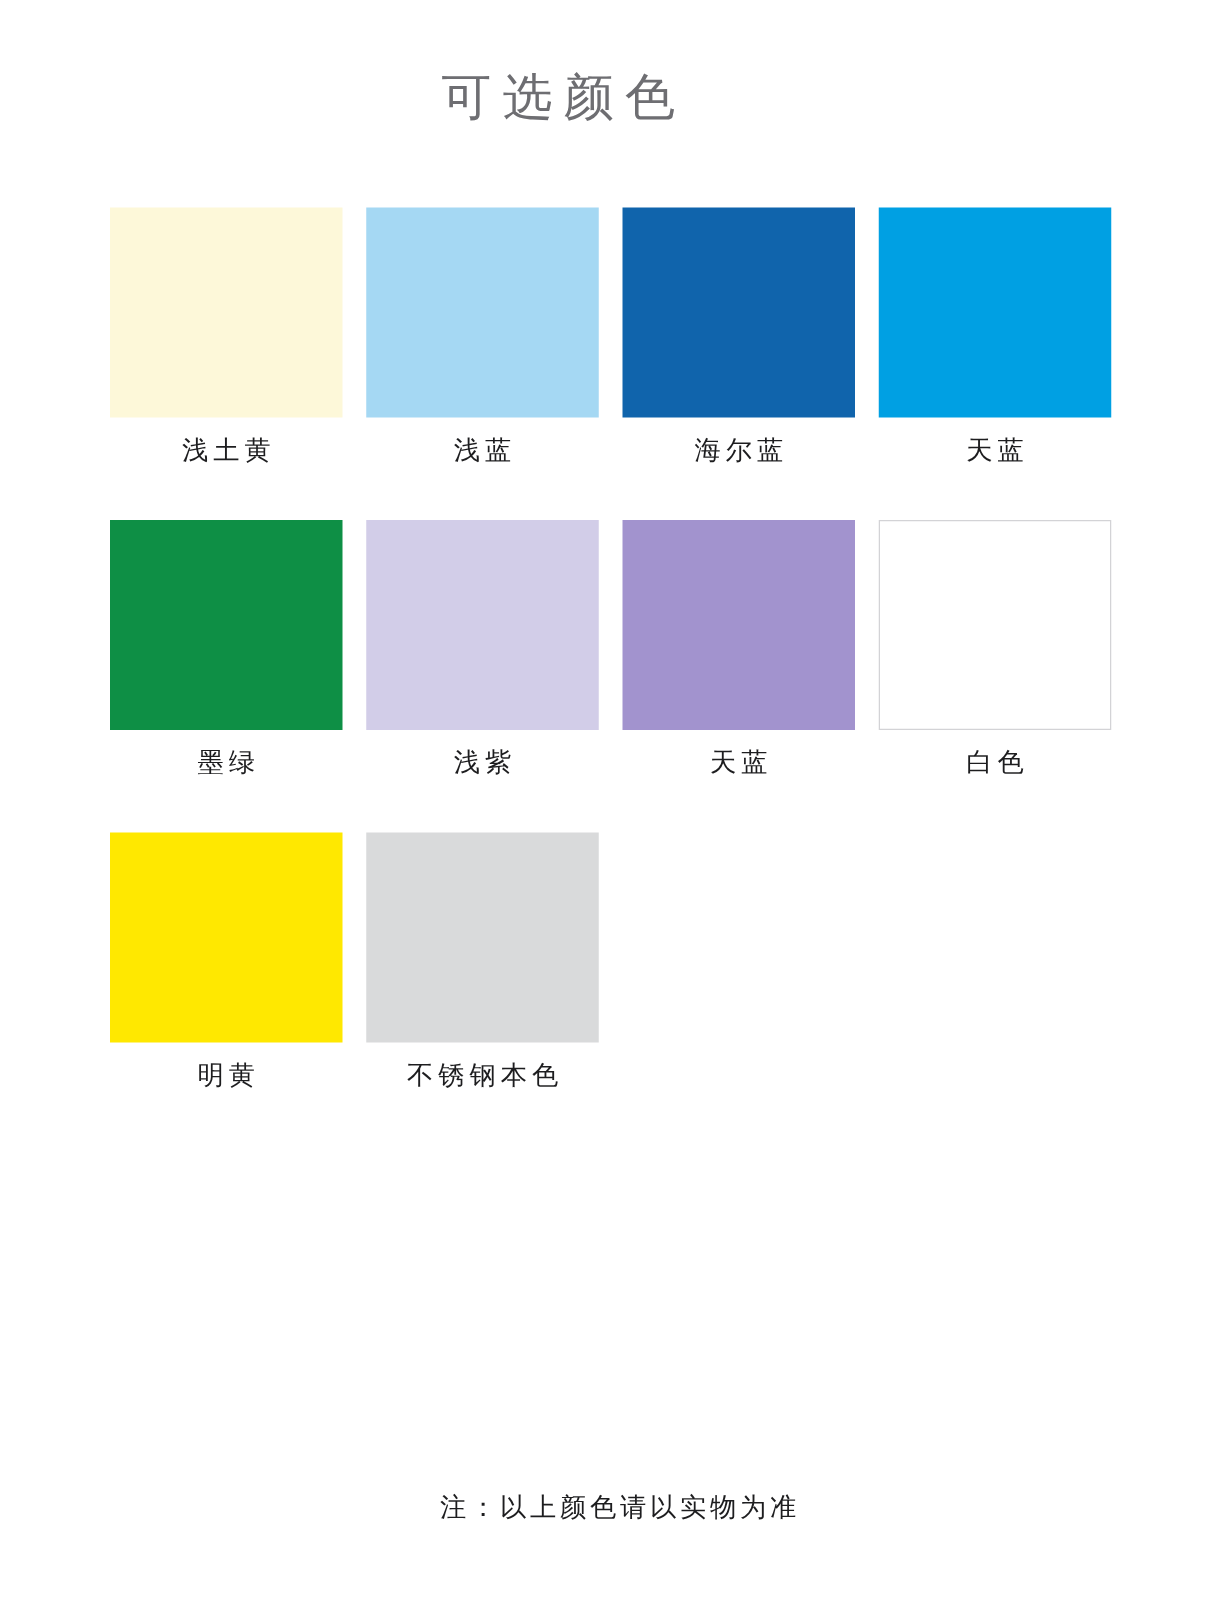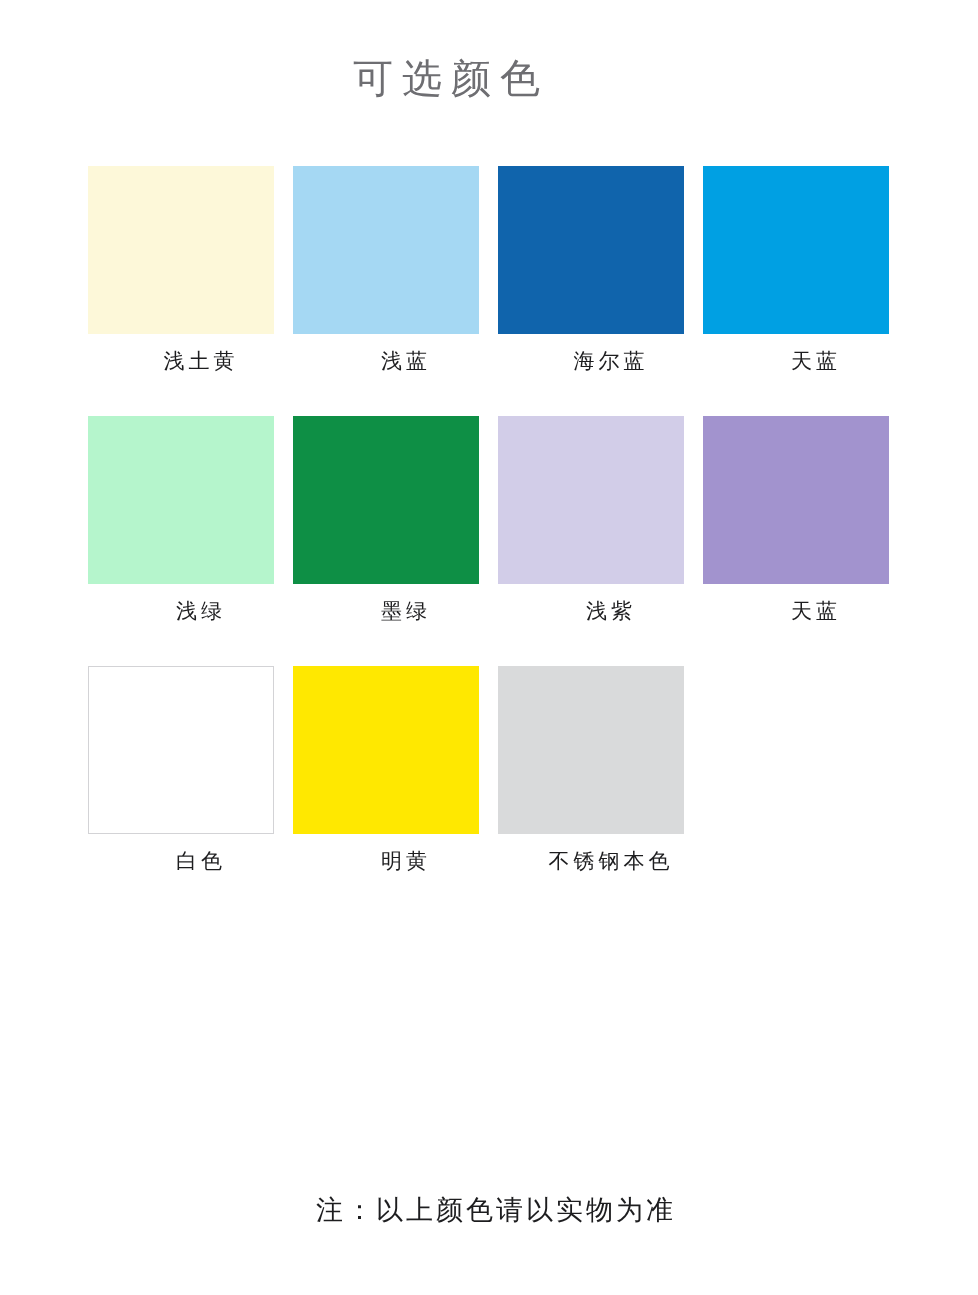--- a/index.html
+++ b/index.html
@@ -42,21 +42,21 @@
     grid-template-columns: repeat(4, 186px);
     column-gap: 19px;
     row-gap: 0px;
   }
   .swatch-cell {
     width: 186px;
     height: 250px;
     box-sizing: border-box;
     display: flex;
     flex-direction: column;
-    align-items: flex-end;
+    align-items: center;
   }
   .swatch-chip {
     width: 186px;
     height: 168px;
     box-sizing: border-box;
     flex: 0 0 auto;
   }
   .swatch-chip.bordered {
     border: 1px solid #d3d3d6;
   }
@@ -72,21 +72,21 @@
     font-weight: 400;
     word-break: break-all;
     font-family: "Liberation Sans", "DejaVu Sans", sans-serif;
   }
   .footnote {
     position: absolute;
     left: 0;
     right: 0;
     top: 1192px;
     text-align: center;
-    font-size: 27px;
+    font-size: 21px;
     color: #1d1d1f;
     letter-spacing: 3px;
     padding-left: 90px;
     font-family: "Liberation Sans", "DejaVu Sans", sans-serif;
   }
 </style>
 </head>
 <body>
 
 <div class="page">
@@ -102,24 +102,20 @@
         <div class="swatch-chip" style="background-color: rgb(165, 216, 243);"></div>
         <div class="swatch-label">浅蓝</div>
       </div>
       <div class="swatch-cell">
         <div class="swatch-chip" style="background-color: rgb(16, 100, 172);"></div>
         <div class="swatch-label">海尔蓝</div>
       </div>
       <div class="swatch-cell">
         <div class="swatch-chip" style="background-color: rgb(0, 160, 227);"></div>
         <div class="swatch-label">天蓝</div>
-      </div>
-      <div class="swatch-cell">
-        <div class="swatch-chip" style="background-color: rgb(181, 245, 204);"></div>
-        <div class="swatch-label">浅绿</div>
       </div>
       <div class="swatch-cell">
         <div class="swatch-chip" style="background-color: rgb(14, 143, 69);"></div>
         <div class="swatch-label">墨绿</div>
       </div>
       <div class="swatch-cell">
         <div class="swatch-chip" style="background-color: rgb(210, 205, 232);"></div>
         <div class="swatch-label">浅紫</div>
       </div>
       <div class="swatch-cell">

